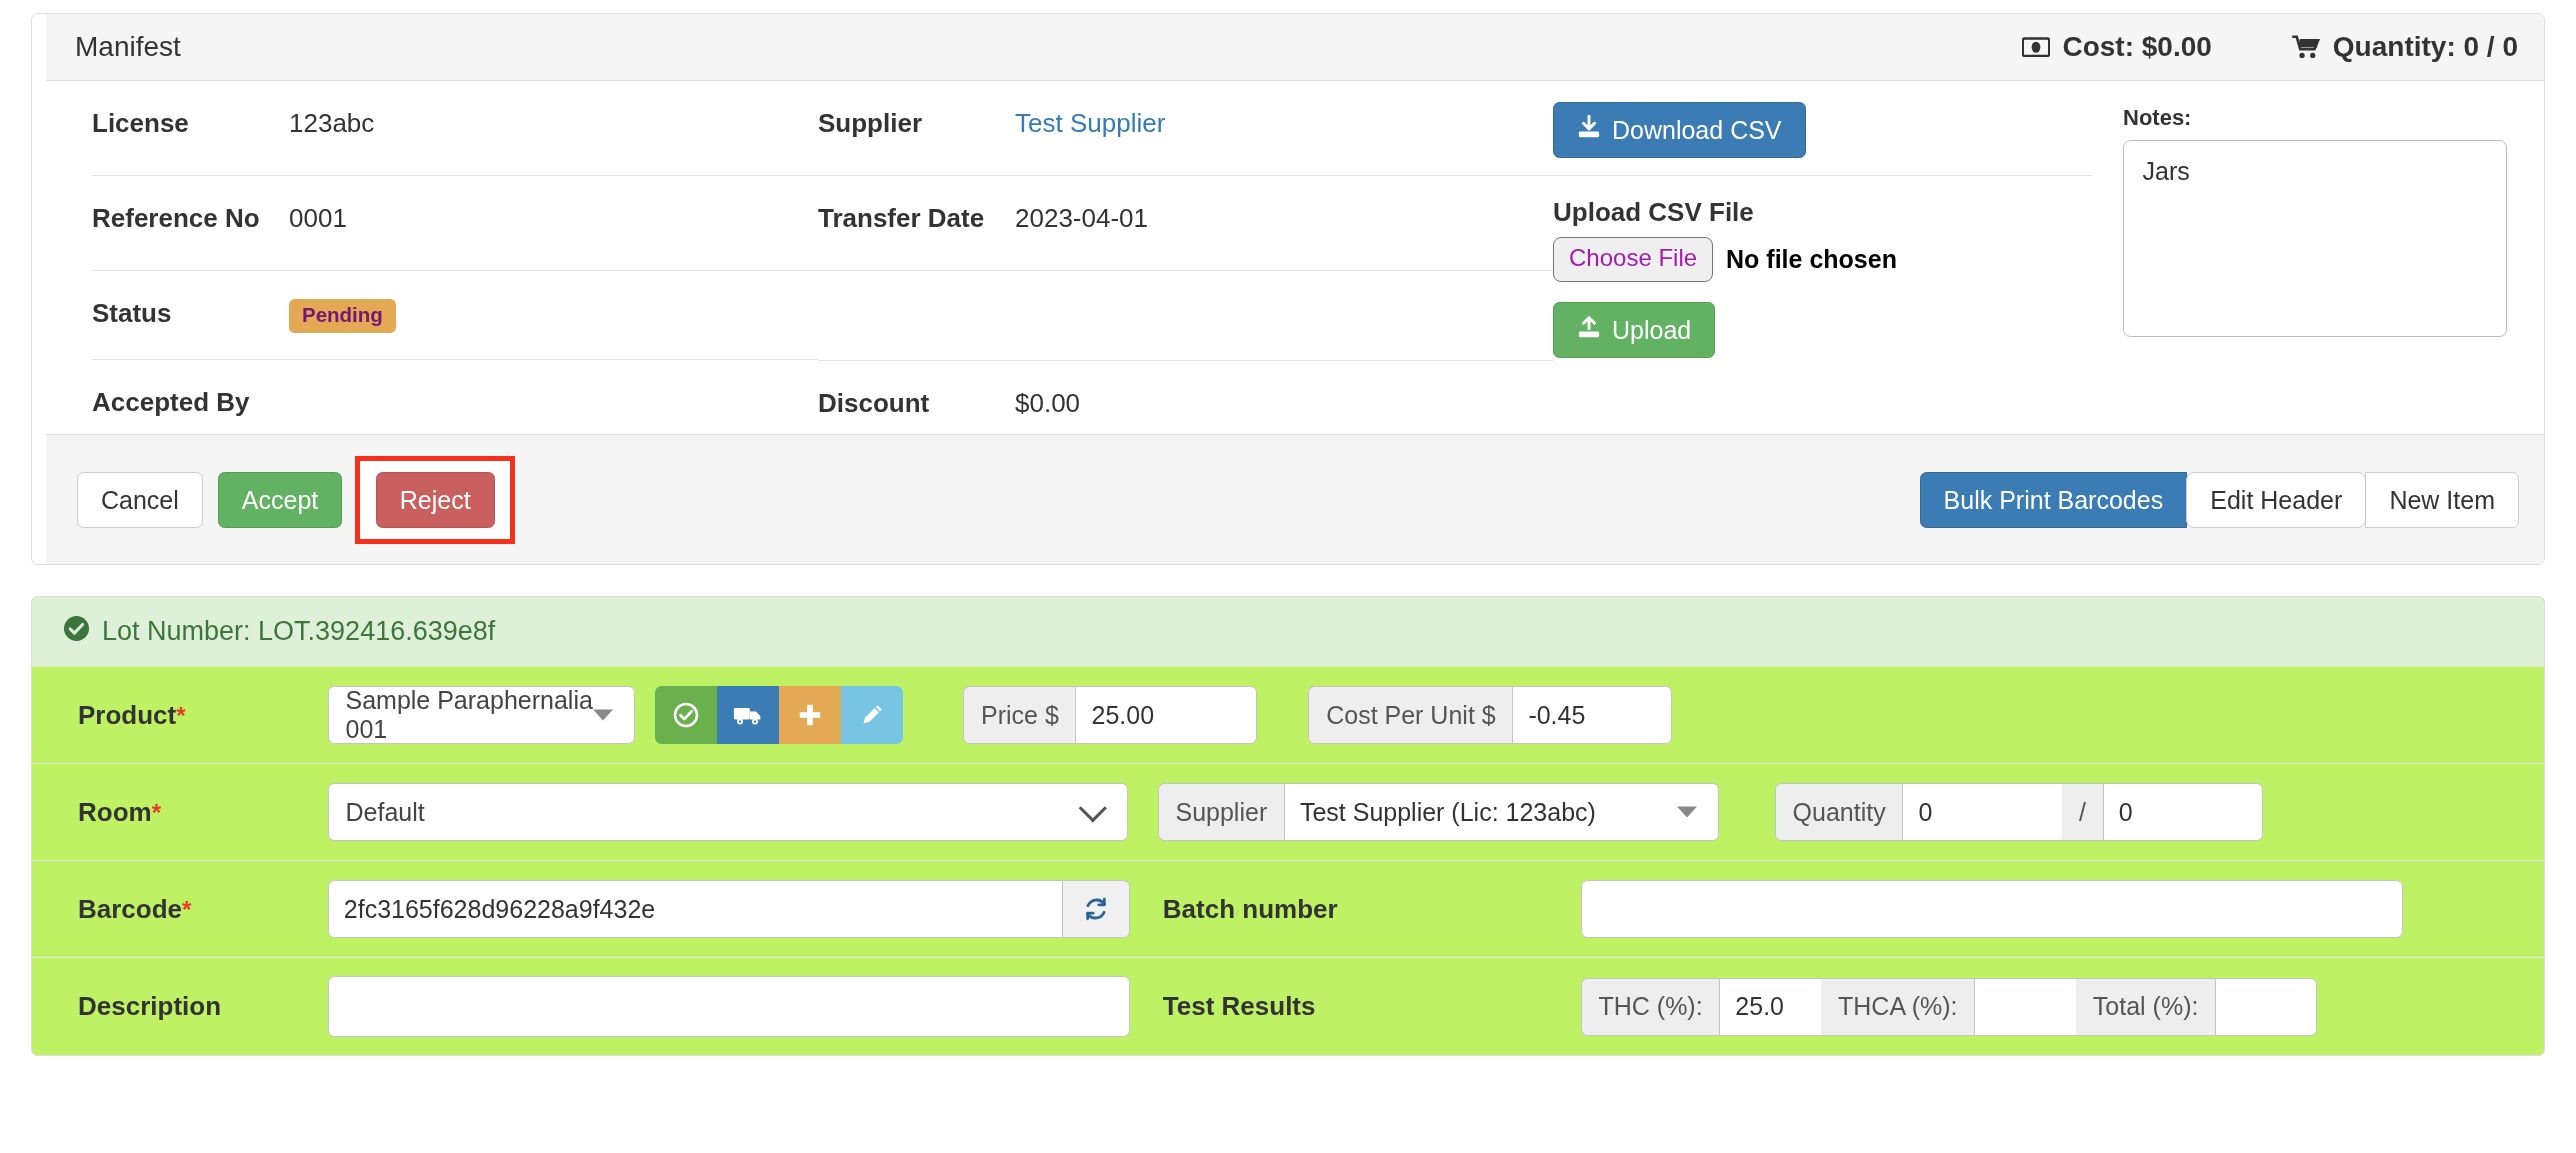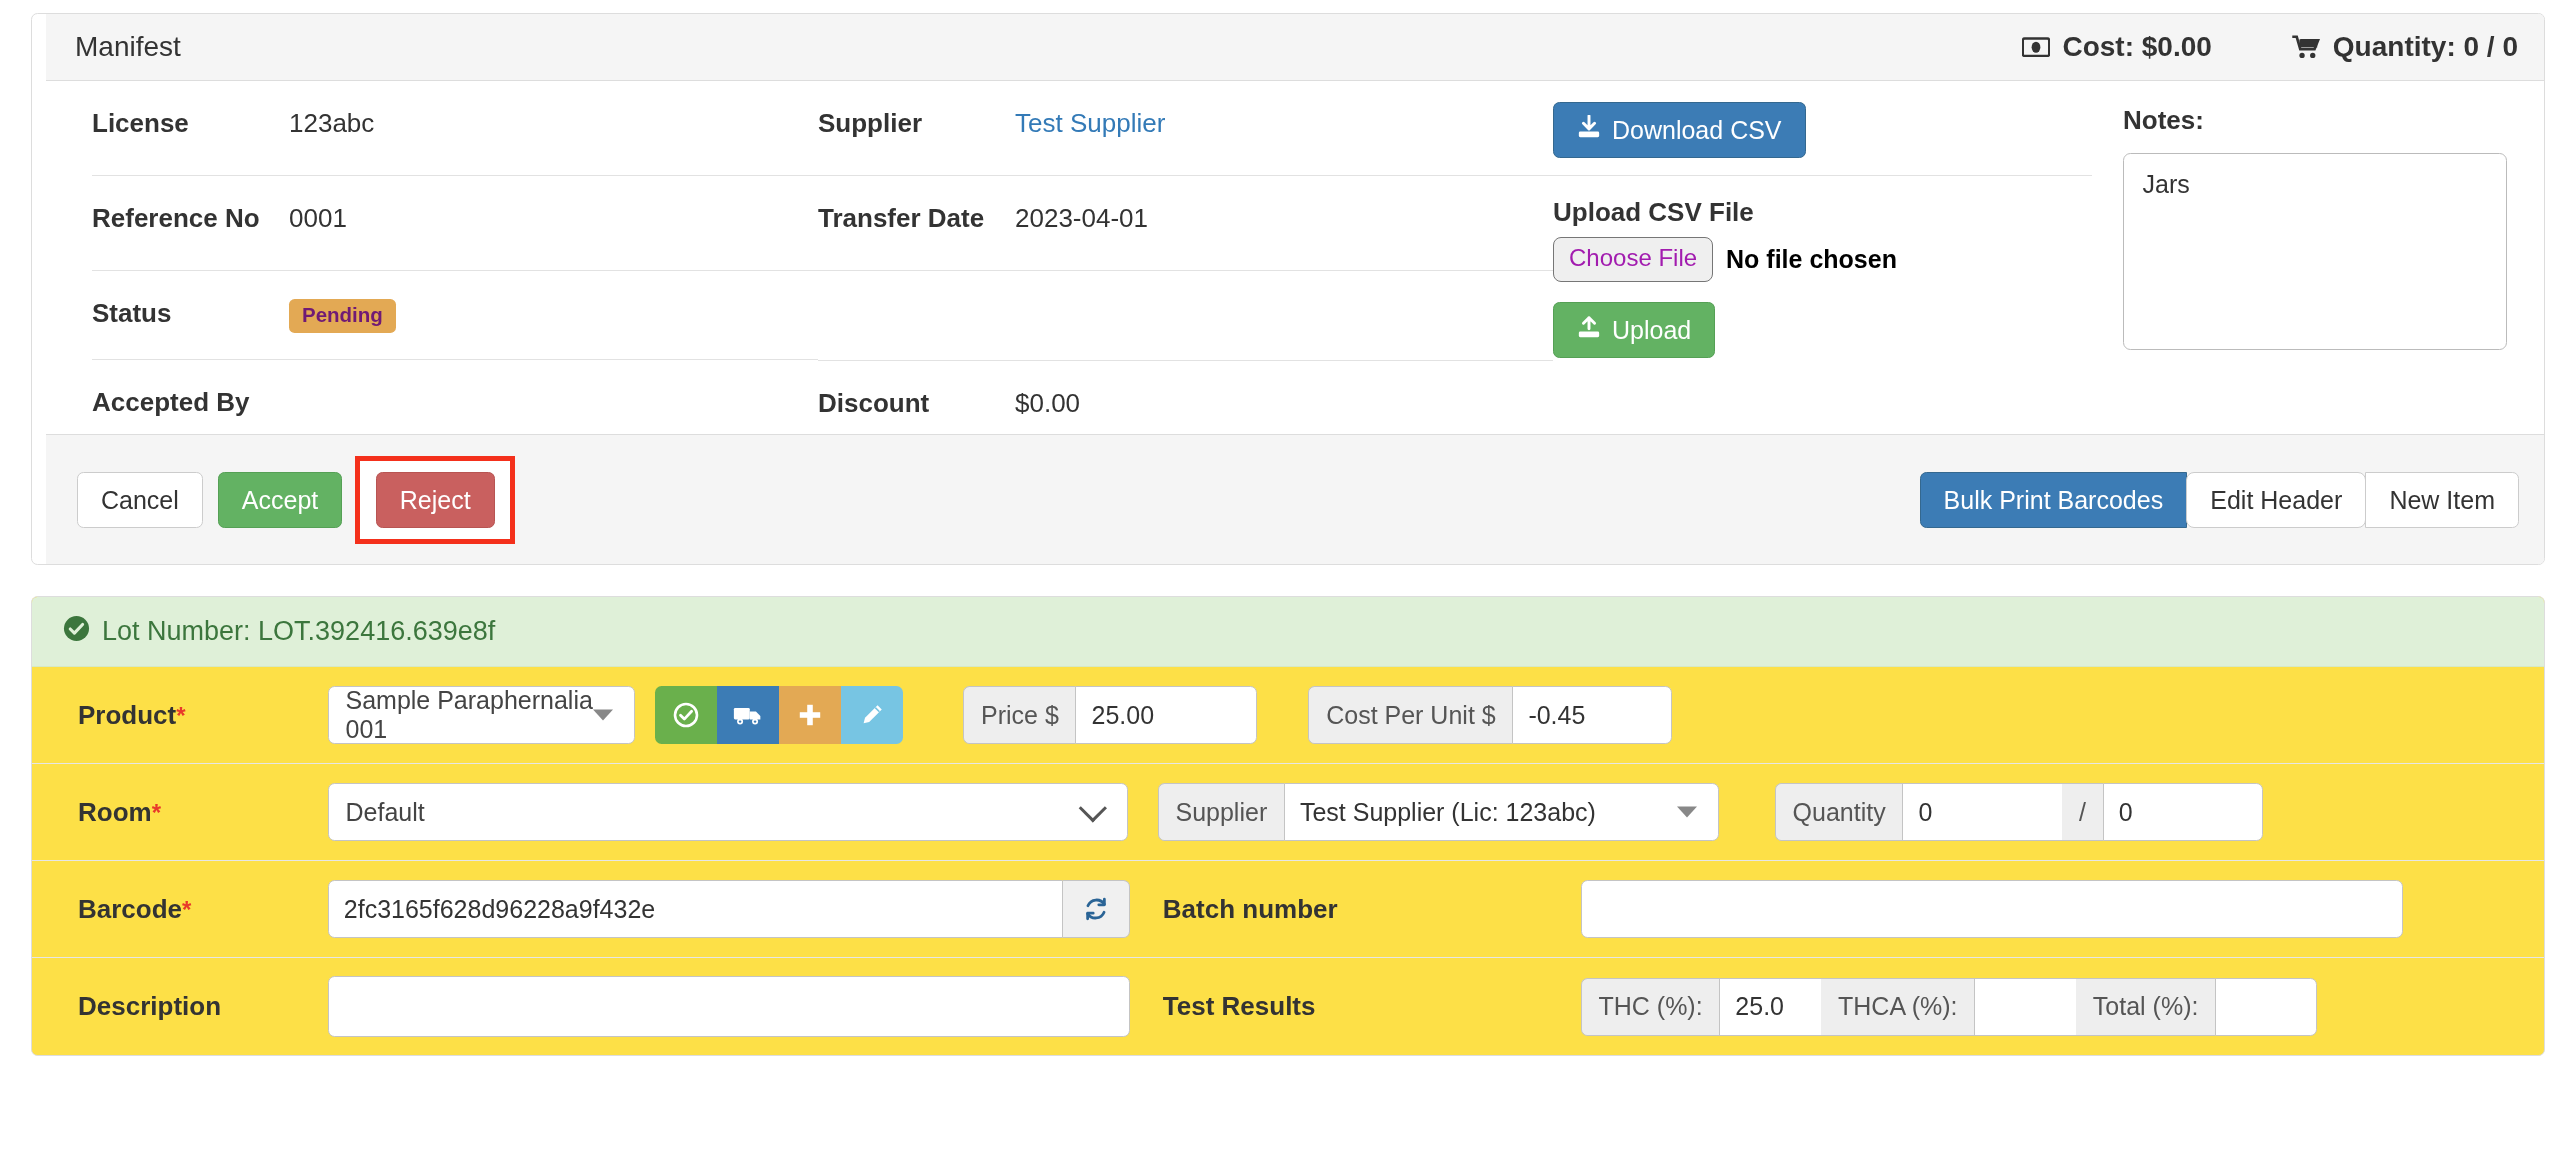--- a/index.html
+++ b/index.html
@@ -126,22 +126,22 @@
     border: 0.9px solid #767676;
     border-radius: 8px;
     padding: 6.5px 15px 8.4px 15px;
     font-size: 24px;
     color: #a21caf;
     cursor: pointer;
   }
   .file-none { font-size: 25px; color: #000000; font-weight: bold; }
 
   .notes-label {
-    font-weight: bold; font-size: 26px; color: #333333;
-    margin-bottom: 17px;
+    font-weight: bold; font-size: 22px; color: #333333;
+    margin-bottom: 9px;
   }
   .notes-box {
     width: 100%;
     height: 197px;
     border: 0.9px solid #bbbbbb;
     border-radius: 7.4px;
     background: #ffffff;
     padding: 16px 18.6px;
     font-size: 25px;
     color: #333333;
@@ -180,21 +180,21 @@
     background: #ffffff;
     z-index: 0;
   }
   .reject-wrap .btn { position: relative; z-index: 1; }
 
   
   .lot-panel {
     border: 0.9px solid #dddddd;
     border-radius: 6.5px;
     margin-top: 31px;
-    background: #fde047;
+    background: #bef264;
     overflow: hidden;
   }
   .lot-head {
     background: #dff0d8;
     border-bottom: 0.9px solid #d6e9c6;
     padding: 17.7px 26px 17.7px 31px;
     font-size: 27px;
     color: #3c763d;
     display: flex;
     align-items: center;

